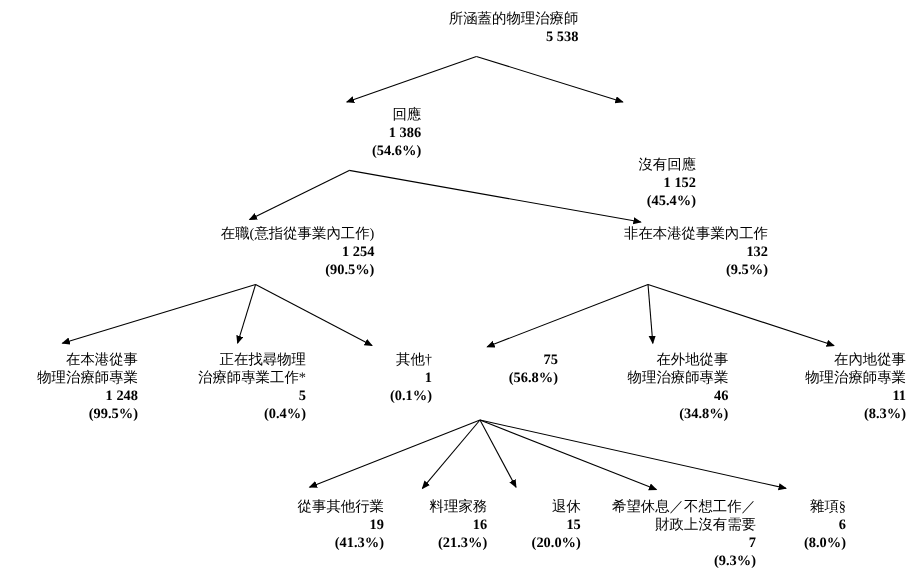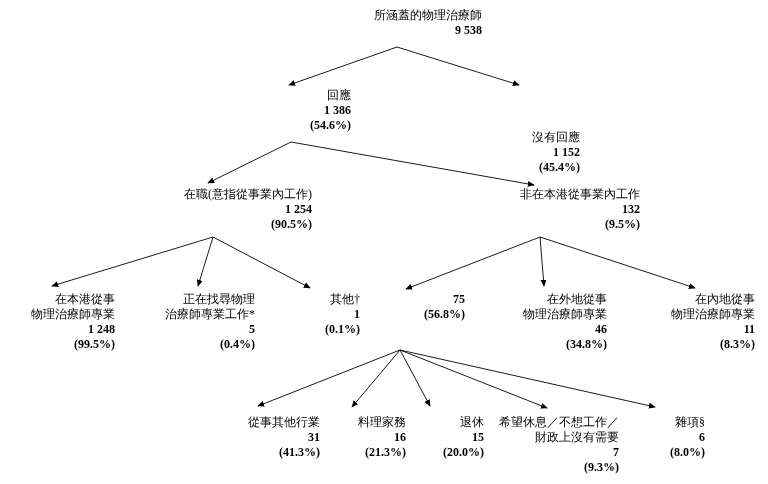--- a/index.html
+++ b/index.html
@@ -52,21 +52,21 @@
     <line x1="540" y1="237" x2="695" y2="288" marker-end="url(#arrow)"></line>
     <line x1="400" y1="350" x2="258" y2="406" marker-end="url(#arrow)"></line>
     <line x1="400" y1="350" x2="352" y2="407" marker-end="url(#arrow)"></line>
     <line x1="400" y1="350" x2="430" y2="406" marker-end="url(#arrow)"></line>
     <line x1="400" y1="350" x2="547" y2="408" marker-end="url(#arrow)"></line>
     <line x1="400" y1="350" x2="655" y2="407" marker-end="url(#arrow)"></line>
   </svg>
 
   <div class="node" style="left:312px; top:8px; width:170px;">
     <div class="lbl">所涵蓋的物理治療師</div>
-    <div class="val">9 538</div>
+    <div class="val">5 538</div>
   </div>
 
   <div class="node" style="left:231px; top:88px; width:120px;">
     <div class="lbl">回應</div>
     <div class="val">1 386</div>
     <div class="pct">(54.6%)</div>
   </div>
 
   <div class="node" style="left:460px; top:90px; width:120px;margin-top:40px;">
     <div class="lbl">沒有回應</div>
@@ -120,37 +120,37 @@
 
   <div class="node" style="left:625px; top:292px; width:130px;">
     <div class="lbl">在內地從事</div>
     <div class="lbl">物理治療師專業</div>
     <div class="val">11</div>
     <div class="pct">(8.3%)</div>
   </div>
 
   <div class="node" style="left:200px; top:415px; width:120px;font-family:Liberation Serif, serif;">
     <div class="lbl">從事其他行業</div>
-    <div class="val">31</div>
+    <div class="val">19</div>
     <div class="pct">(41.3%)</div>
   </div>
 
   <div class="node" style="left:306px; top:415px; width:100px;">
     <div class="lbl">料理家務</div>
     <div class="val">16</div>
     <div class="pct">(21.3%)</div>
   </div>
 
   <div class="node" style="left:404px; top:415px; width:80px;">
     <div class="lbl">退休</div>
     <div class="val">15</div>
     <div class="pct">(20.0%)</div>
   </div>
 
-  <div class="node" style="left:449px; top:415px; width:170px;">
+  <div class="node" style="left:460px; top:415px; width:170px;">
     <div class="lbl">希望休息／不想工作／</div>
     <div class="lbl">財政上沒有需要</div>
     <div class="val">7</div>
     <div class="pct">(9.3%)</div>
   </div>
 
   <div class="node" style="left:615px; top:415px; width:90px;">
     <div class="lbl">雜項§</div>
     <div class="val">6</div>
     <div class="pct">(8.0%)</div>

